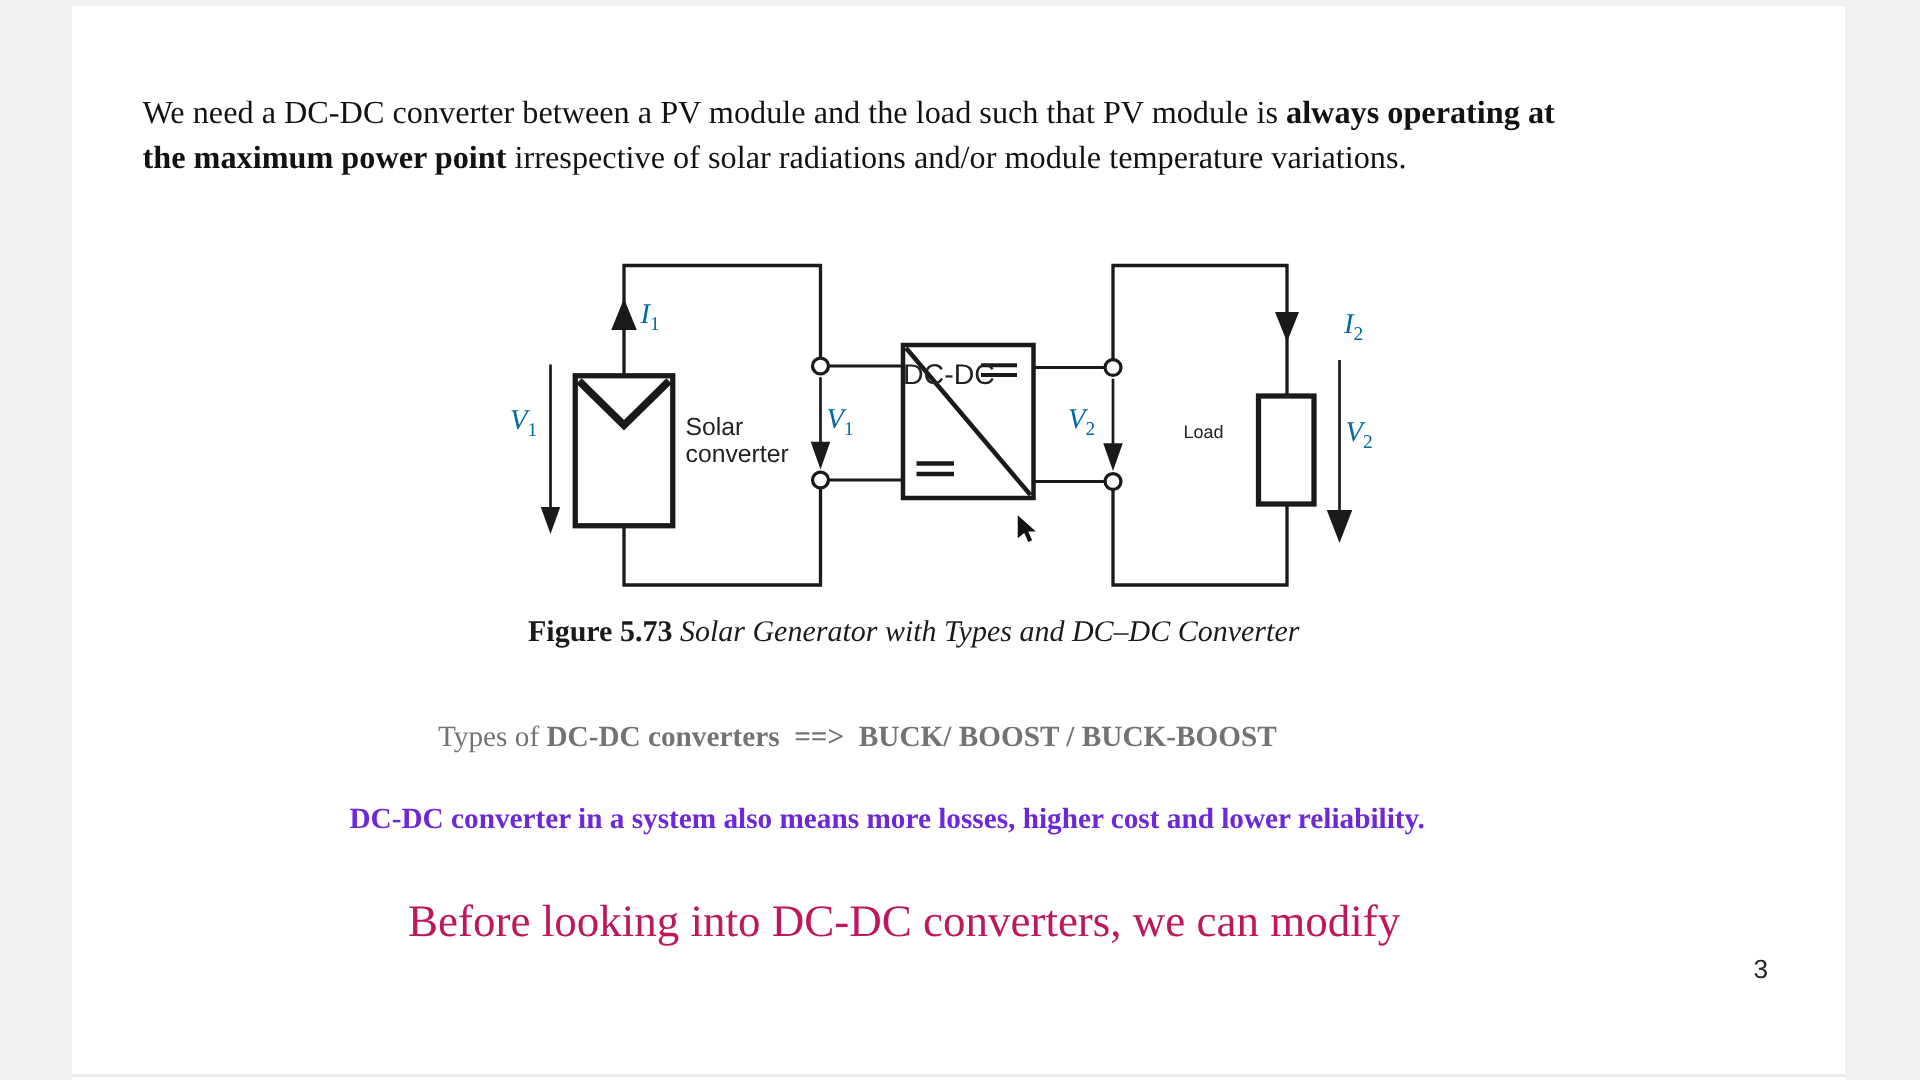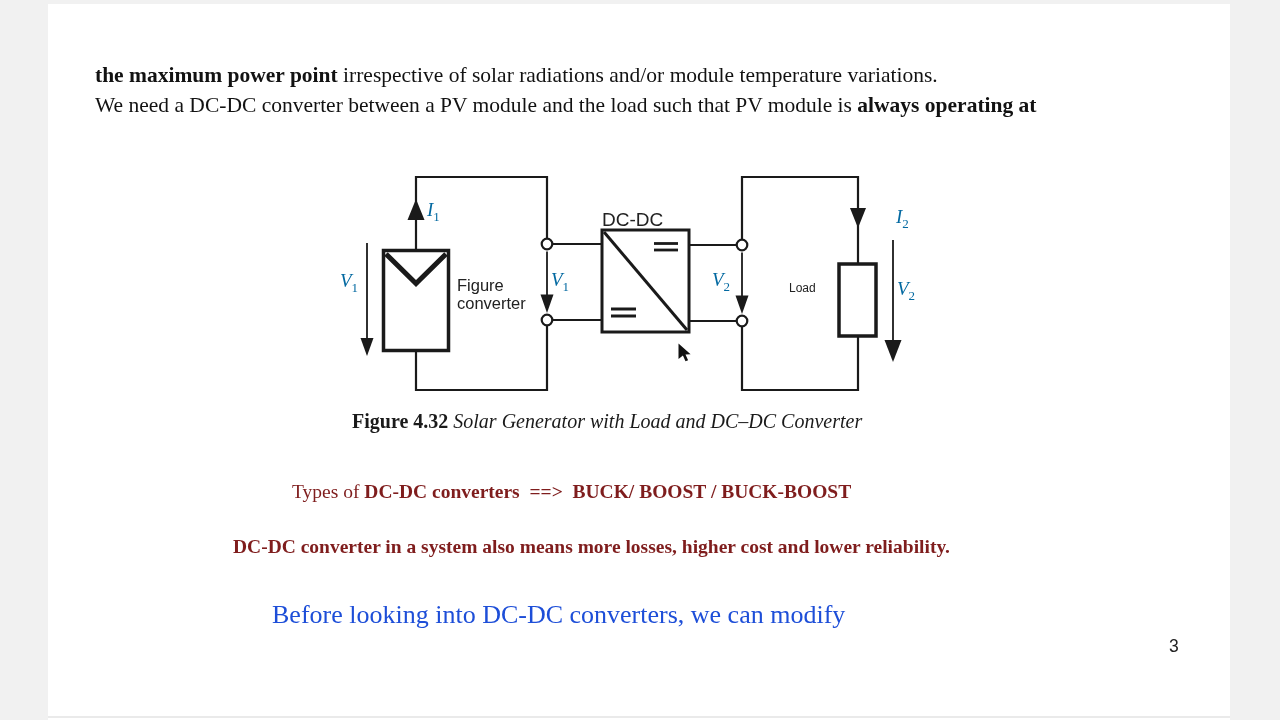--- a/index.html
+++ b/index.html
@@ -19,64 +19,64 @@
   .intro{
     left:95px;top:60px;width:1110px;
     font-size:21.5px;line-height:30px;color:#121212;
   }
   
   .caption{
     left:352px;top:410px;font-size:20px;color:#1a1a1a;
   }
   
   .types{
-    left:292px;top:481px;font-size:19.5px;color:#7f1d1d;
+    left:292px;top:481px;font-size:19.5px;color:#737373;
   }
   
   .warning{
-    left:233px;top:536px;font-size:19.5px;font-weight:bold;color:#7f1d1d;
+    left:233px;top:536px;font-size:19.5px;font-weight:bold;color:#6d28d9;
   }
   
   .closing{
-    left:272px;top:597px;font-size:26px;line-height:35px;color:#1d4ed8;
+    left:272px;top:597px;font-size:30px;line-height:35px;color:#be185d;
   }
   .pagenum{
     left:1169px;top:636px;font-size:17.5px;color:#222;
     font-family:"Liberation Sans",sans-serif;
   }
   
   .dlabel{
     position:absolute;font-size:19px;color:#0369a1;
     font-family:"Liberation Serif",serif;line-height:20px;
   }
   .dlabel i{font-style:italic;}
   .dlabel sub{font-size:13px;line-height:0;}
   .slabel{
     position:absolute;color:#222;
     font-family:"Liberation Sans",sans-serif;
   }
-  .lbl-dcdc{font-size:19px;}
+  .lbl-dcdc{font-size:19px;margin-top:31px;}
   .lbl-solar{font-size:16.5px;line-height:17.5px;}
   .lbl-load{font-size:12px;}
   svg .ln{stroke:#1a1a1a;fill:none;}
   svg .fl{fill:#1a1a1a;stroke:none;}
   svg .bx{fill:#ffffff;stroke:#1a1a1a;}
   .bottom-rule{
     position:absolute;left:48px;top:716px;width:1182px;height:2px;background:#eaeaea;
   }
 </style>
 </head>
 <body>
 
 <div class="slide"></div>
 <div class="bottom-rule"></div>
 
 <div class="abs intro">
+  <div><span class="pre">We need a DC-DC converter between a PV module and the load such that PV module is </span><b class="pre">always operating at</b></div>
   <div><b class="pre">the maximum power point</b><span class="pre"> irrespective of solar radiations and/or module temperature variations.</span></div>
-  <div><span class="pre">We need a DC-DC converter between a PV module and the load such that PV module is </span><b class="pre">always operating at</b></div>
 </div>
 
 <svg class="abs" style="left:330px;top:165px" width="630" height="235" viewBox="330 165 630 235">
 
   <path class="ln" stroke-width="2.2" d="M416,250 L416,177 L547,177 L547,238.7"></path>
   <path class="ln" stroke-width="2.2" d="M547,325.3 L547,390 L416,390 L416,351"></path>
   <polygon class="fl" points="416,199 407.5,220 424.5,220"></polygon>
   <rect class="bx" x="383.5" y="250.5" width="65" height="100" stroke-width="3.5"></rect>
   <path class="ln" stroke-width="5" d="M386,254 L416,283.5 L446,254"></path>
   <line class="ln" stroke-width="1.8" x1="367" y1="243" x2="367" y2="340"></line>
@@ -116,26 +116,26 @@
 
 <div class="dlabel" style="left:427px;top:200px"><i>I</i><sub>1</sub></div>
 <div class="dlabel" style="left:340px;top:271px"><i>V</i><sub>1</sub></div>
 <div class="dlabel" style="left:551px;top:270px"><i>V</i><sub>1</sub></div>
 <div class="dlabel" style="left:712px;top:270px"><i>V</i><sub>2</sub></div>
 <div class="dlabel" style="left:896px;top:207px"><i>I</i><sub>2</sub></div>
 <div class="dlabel" style="left:897px;top:279px"><i>V</i><sub>2</sub></div>
 
 <div class="slabel lbl-dcdc" style="left:602px;top:209px">DC-DC</div>
 <div class="slabel lbl-solar" style="left:457px;top:277px">
-  <div>Figure</div>
+  <div>Solar</div>
   <div>converter</div>
 </div>
 <div class="slabel lbl-load" style="left:789px;top:281px">Load</div>
 
-<div class="abs caption"><b class="pre">Figure 4.32</b><i class="pre"> Solar Generator with Load and DC–DC Converter</i></div>
+<div class="abs caption"><b class="pre">Figure 5.73</b><i class="pre"> Solar Generator with Types and DC–DC Converter</i></div>
 
 <div class="abs types"><span class="pre">Types of </span><b class="pre">DC-DC converters  ==&gt;  BUCK/ BOOST / BUCK-BOOST</b></div>
 
 <div class="abs warning">DC-DC converter in a system also means more losses, higher cost and lower reliability.</div>
 
 <div class="abs closing">
   <div>Before looking into DC-DC converters, we can modify</div>
 </div>
 
 <div class="abs pagenum">3</div>

